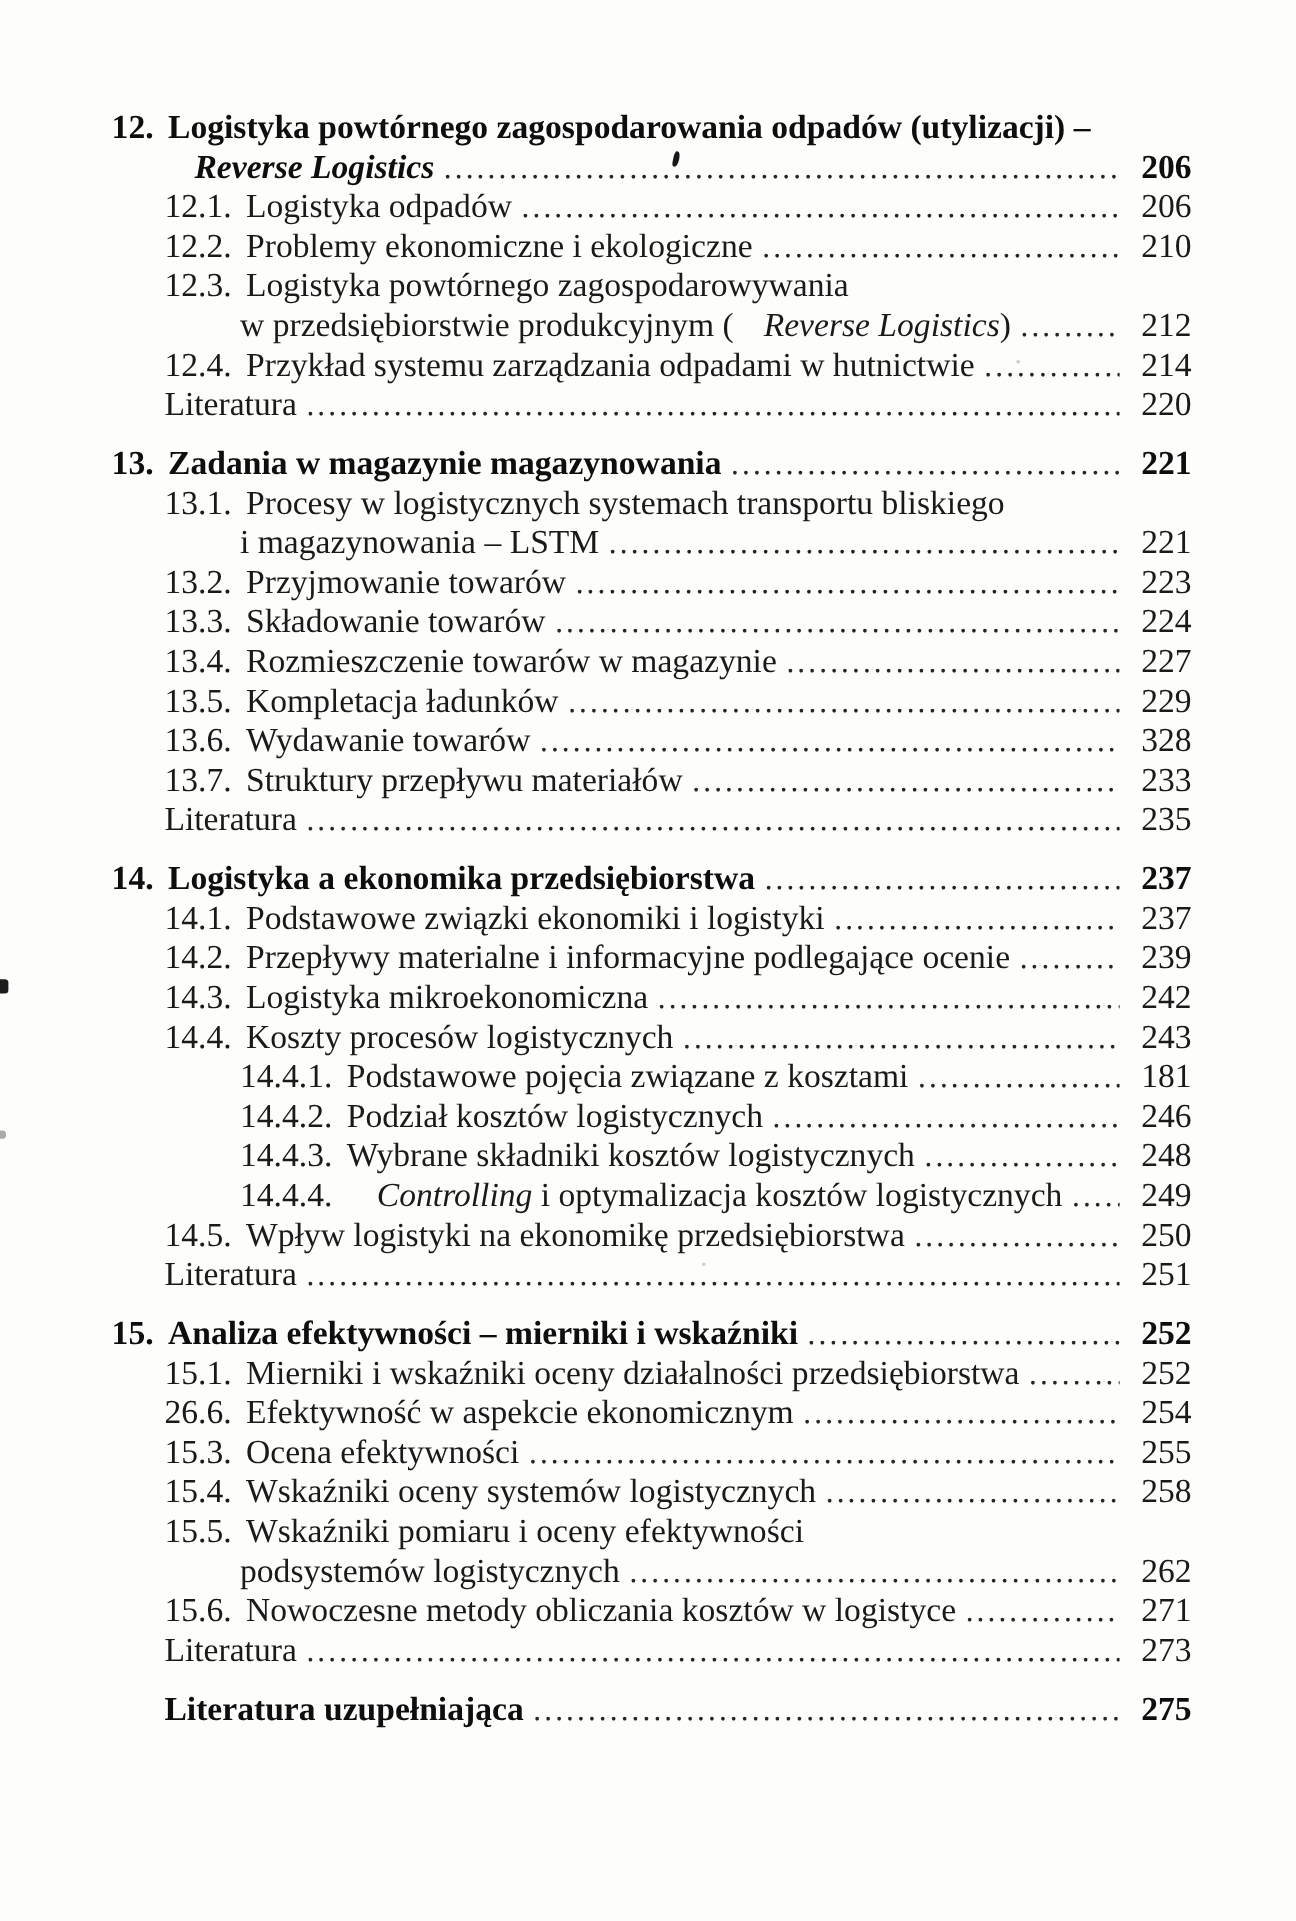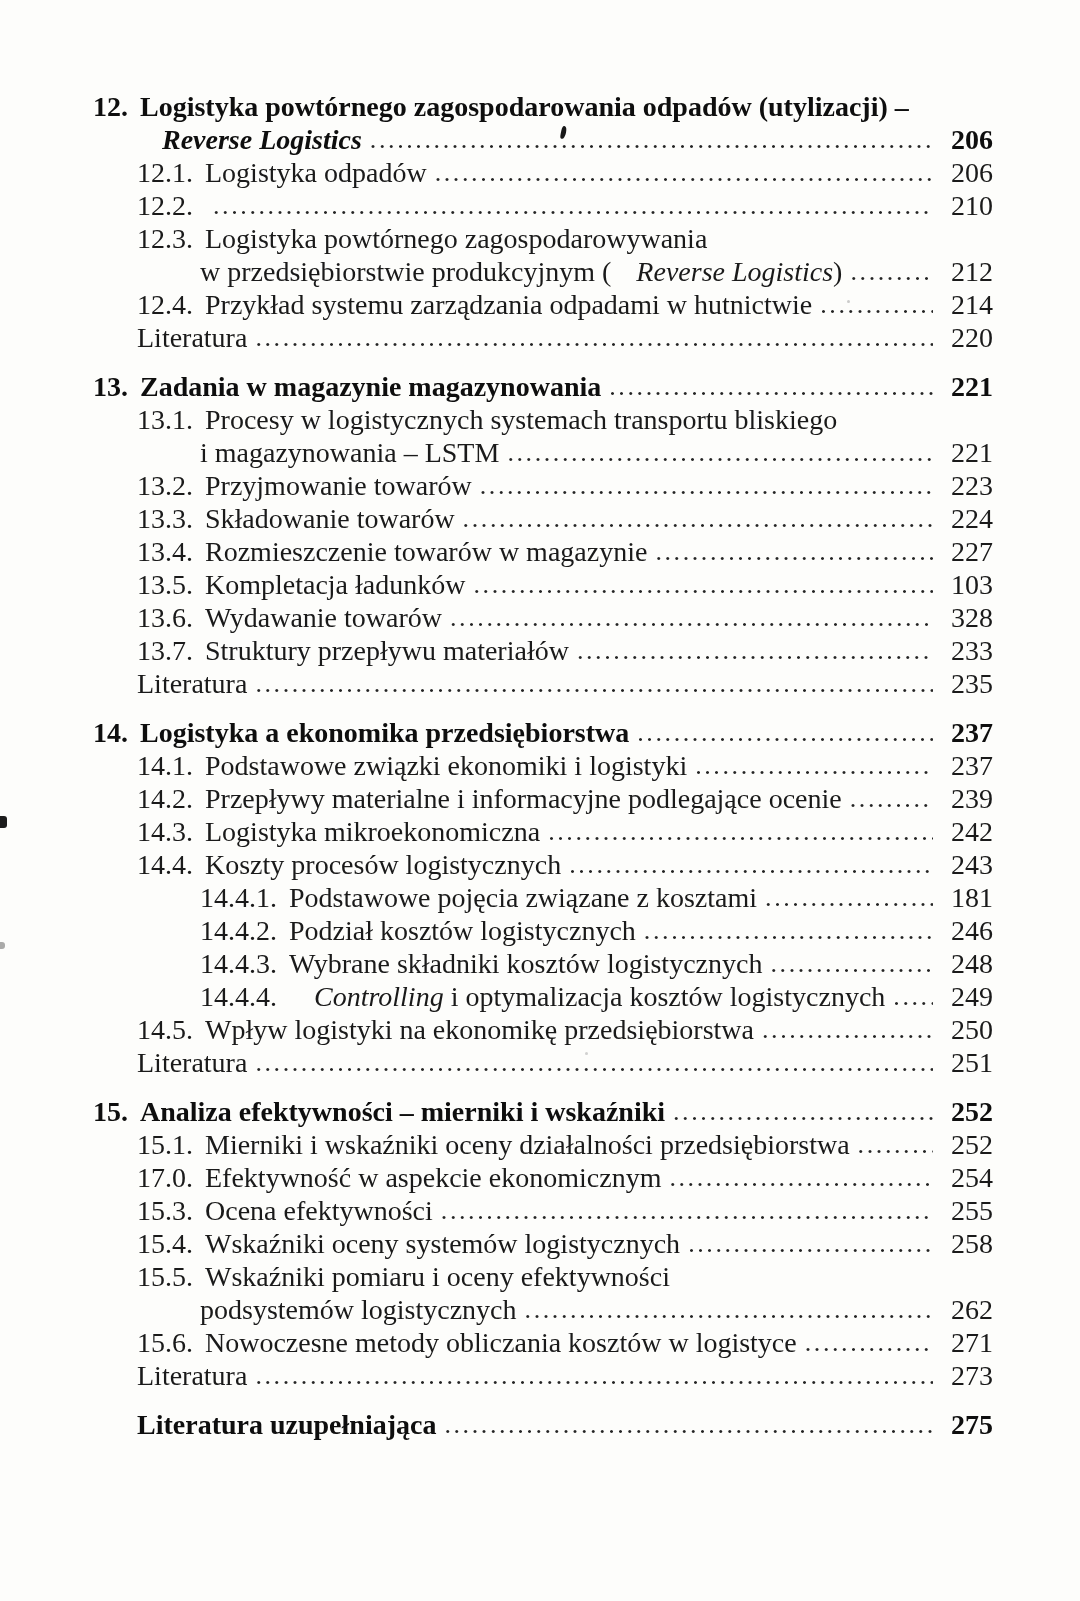--- a/index.html
+++ b/index.html
@@ -69,20 +69,21 @@
     <span class="page-num">206</span>
   </div>
       <div class="row ind-1">
     <span class="num">12.1.</span>
     <span class="title"><span>Logistyka odpadów</span></span>
     <span class="leader">................................................................................................................................................................</span>
     <span class="page-num">206</span>
   </div>
       <div class="row ind-1">
     <span class="num">12.2.</span>
+    <span class="title"><span>Problemy ekonomiczne i ekologiczne</span></span>
     <span class="leader">................................................................................................................................................................</span>
     <span class="page-num">210</span>
   </div>
       <div class="row ind-1">
     <span class="num">12.3.</span>
     <span class="title"><span>Logistyka powtórnego zagospodarowywania</span></span>
 
   </div>
       <div class="row ind-2">
 
@@ -134,21 +135,21 @@
       <div class="row ind-1">
     <span class="num">13.4.</span>
     <span class="title"><span>Rozmieszczenie towarów w magazynie</span></span>
     <span class="leader">................................................................................................................................................................</span>
     <span class="page-num">227</span>
   </div>
       <div class="row ind-1">
     <span class="num">13.5.</span>
     <span class="title"><span>Kompletacja ładunków</span></span>
     <span class="leader">................................................................................................................................................................</span>
-    <span class="page-num">103</span>
+    <span class="page-num">229</span>
   </div>
       <div class="row ind-1">
     <span class="num">13.6.</span>
     <span class="title"><span>Wydawanie towarów</span></span>
     <span class="leader">................................................................................................................................................................</span>
     <span class="page-num">328</span>
   </div>
       <div class="row ind-1">
     <span class="num">13.7.</span>
     <span class="title"><span>Struktury przepływu materiałów</span></span>
@@ -233,21 +234,21 @@
     <span class="leader">................................................................................................................................................................</span>
     <span class="page-num">252</span>
   </div>
       <div class="row ind-1">
     <span class="num">15.1.</span>
     <span class="title"><span>Mierniki i wskaźniki oceny działalności przedsiębiorstwa</span></span>
     <span class="leader">................................................................................................................................................................</span>
     <span class="page-num">252</span>
   </div>
       <div class="row ind-1">
-    <span class="num">17.0.</span>
+    <span class="num">26.6.</span>
     <span class="title"><span>Efektywność w aspekcie ekonomicznym</span></span>
     <span class="leader">................................................................................................................................................................</span>
     <span class="page-num">254</span>
   </div>
       <div class="row ind-1">
     <span class="num">15.3.</span>
     <span class="title"><span>Ocena efektywności</span></span>
     <span class="leader">................................................................................................................................................................</span>
     <span class="page-num">255</span>
   </div>

